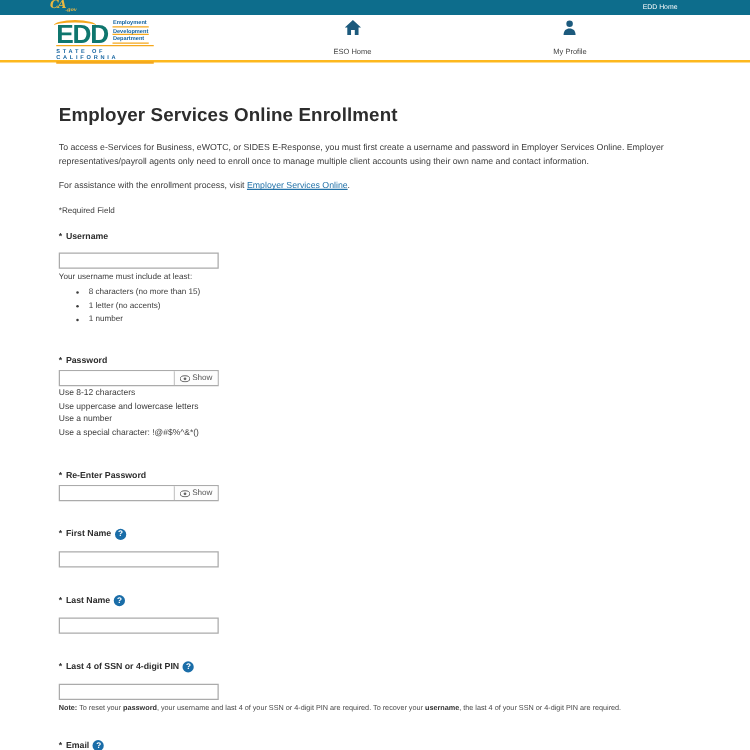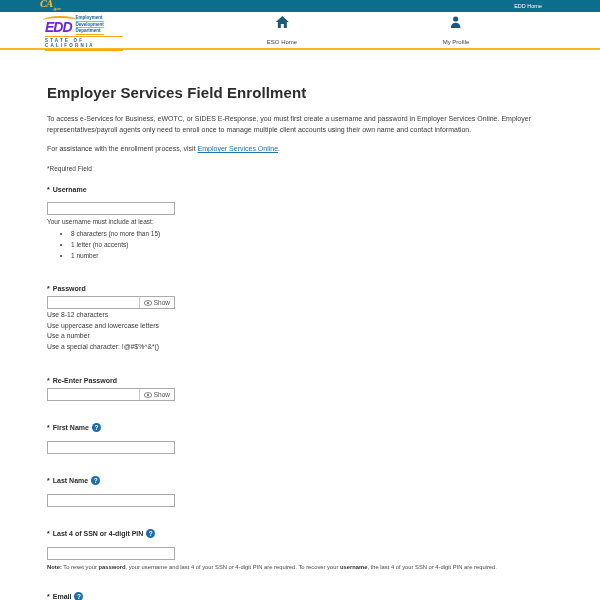--- a/index.html
+++ b/index.html
@@ -11,21 +11,21 @@
     justify-content:space-between; padding:0 40px 0 40px; position:relative; }
   .ca-logo { color:#e9b842; font-family:"DejaVu Serif", serif; font-style:italic;
     font-weight:bold; font-size:9px; line-height:9px; letter-spacing:-1px; }
   .ca-logo .gov { font-size:4px; letter-spacing:0; vertical-align:sub; }
   .govbar-link { color:#ffffff; font-size:5.5px; text-decoration:none; margin-right:18px; }
 
   
   .hdr { height:38px; background:#fff; border-bottom:2px solid #fdb81e; position:relative; }
   .edd-logo { position:absolute; left:45px; top:3px; width:78px; cursor:pointer; }
   .edd-top { display:flex; align-items:flex-end; }
-  .edd-word { font-size:14px; font-weight:bold; font-style:italic; color:#6d28d9;
+  .edd-word { font-size:21px; font-weight:bold; color:#0f766e;
     line-height:15px; letter-spacing:-1px; position:relative; }
   .edd-word:before { content:""; position:absolute; top:-4px; left:-2px; width:34px; height:7px;
     border-top:2px solid #f5a81c; border-radius:50%; }
   .edd-lines { margin-left:4px; }
   .edd-lines div { font-size:4.5px; font-weight:bold; color:#1464a0; line-height:5.5px;
     border-bottom:1px solid #f5a81c; display:inline-block; }
   .edd-lines div { display:block; }
   .edd-state { font-size:4.5px; font-weight:bold; color:#1464a0; letter-spacing:2.2px;
     border-top:1px solid #f5a81c; border-bottom:2px solid #f5a81c; margin-top:1px;
     padding:1px 0 1px 0; text-transform:uppercase; }
@@ -99,21 +99,21 @@
   <div class="nav-item nav-profile">
     <svg class="nav-icon" width="12" height="12" viewBox="0 0 12 12">
       <circle cx="6" cy="3" r="2.6" fill="#1c5a7d"></circle>
       <path d="M1.2 12 C1.2 8.5 3.2 6.8 6 6.8 C8.8 6.8 10.8 8.5 10.8 12 Z" fill="#1c5a7d"></path>
     </svg>
     <span class="nav-label">My Profile</span>
   </div>
 </div>
 
 <div class="content">
-  <h1>Employer Services Field Enrollment</h1>
+  <h1>Employer Services Online Enrollment</h1>
 
   <p class="intro">To access e-Services for Business, eWOTC, or SIDES E-Response, you must first create a username and password in Employer Services Online. Employer representatives/payroll agents only need to enroll once to manage multiple client accounts using their own name and contact information.</p>
 
   <p class="assist"><span>For assistance with the enrollment process, visit </span><a>Employer Services Online</a><span>.</span></p>
 
   <div class="req-note">*Required Field</div>
 
   <div class="group">
     <label>
         <span>*</span>

